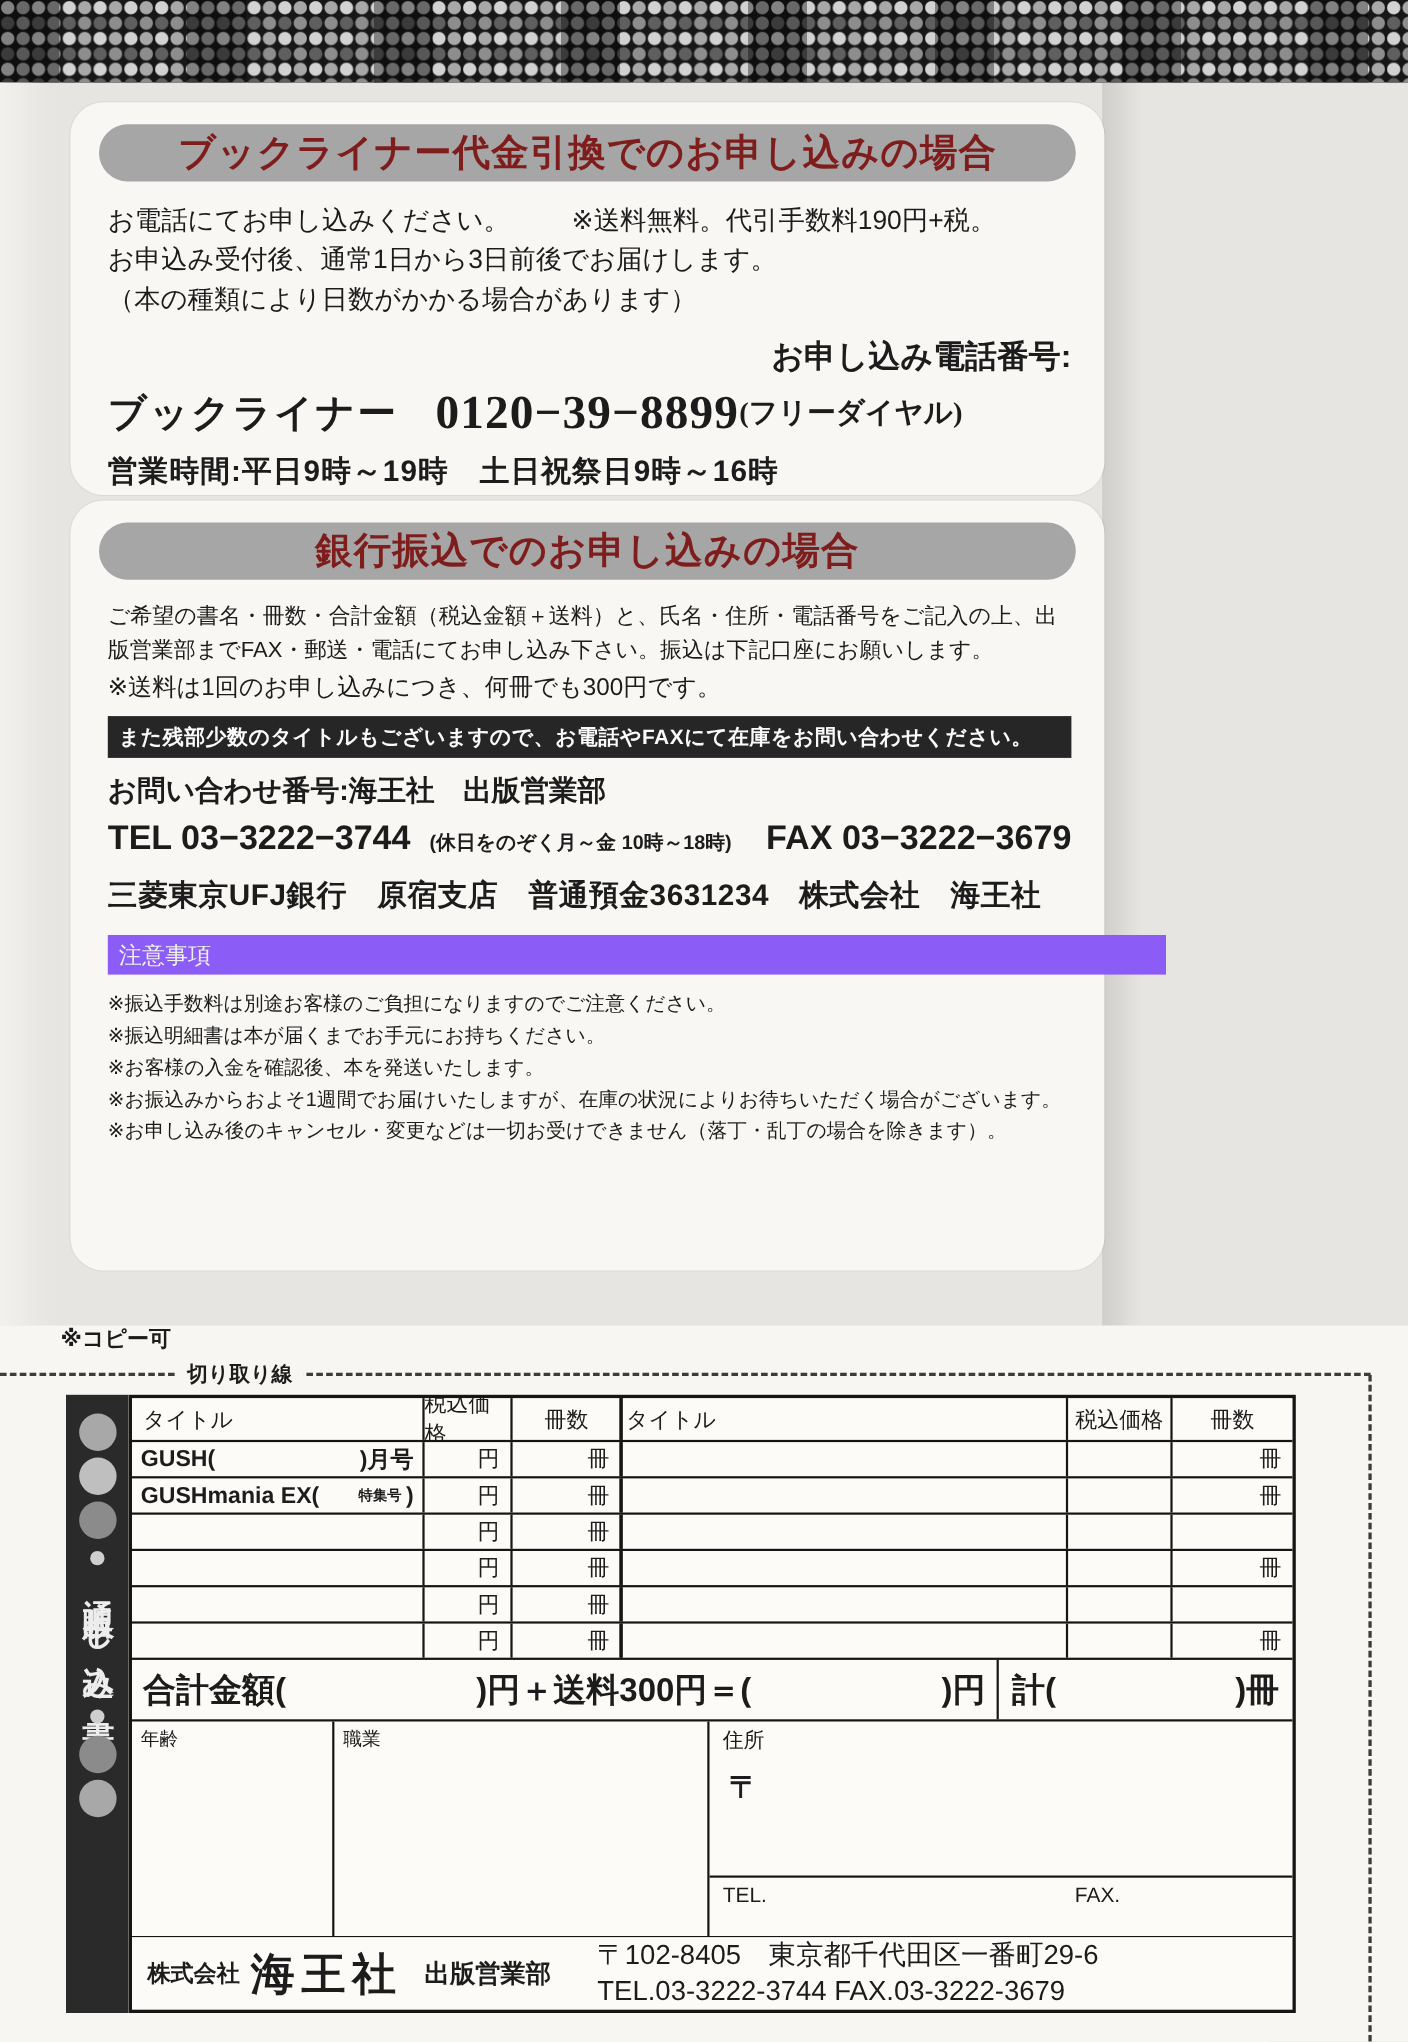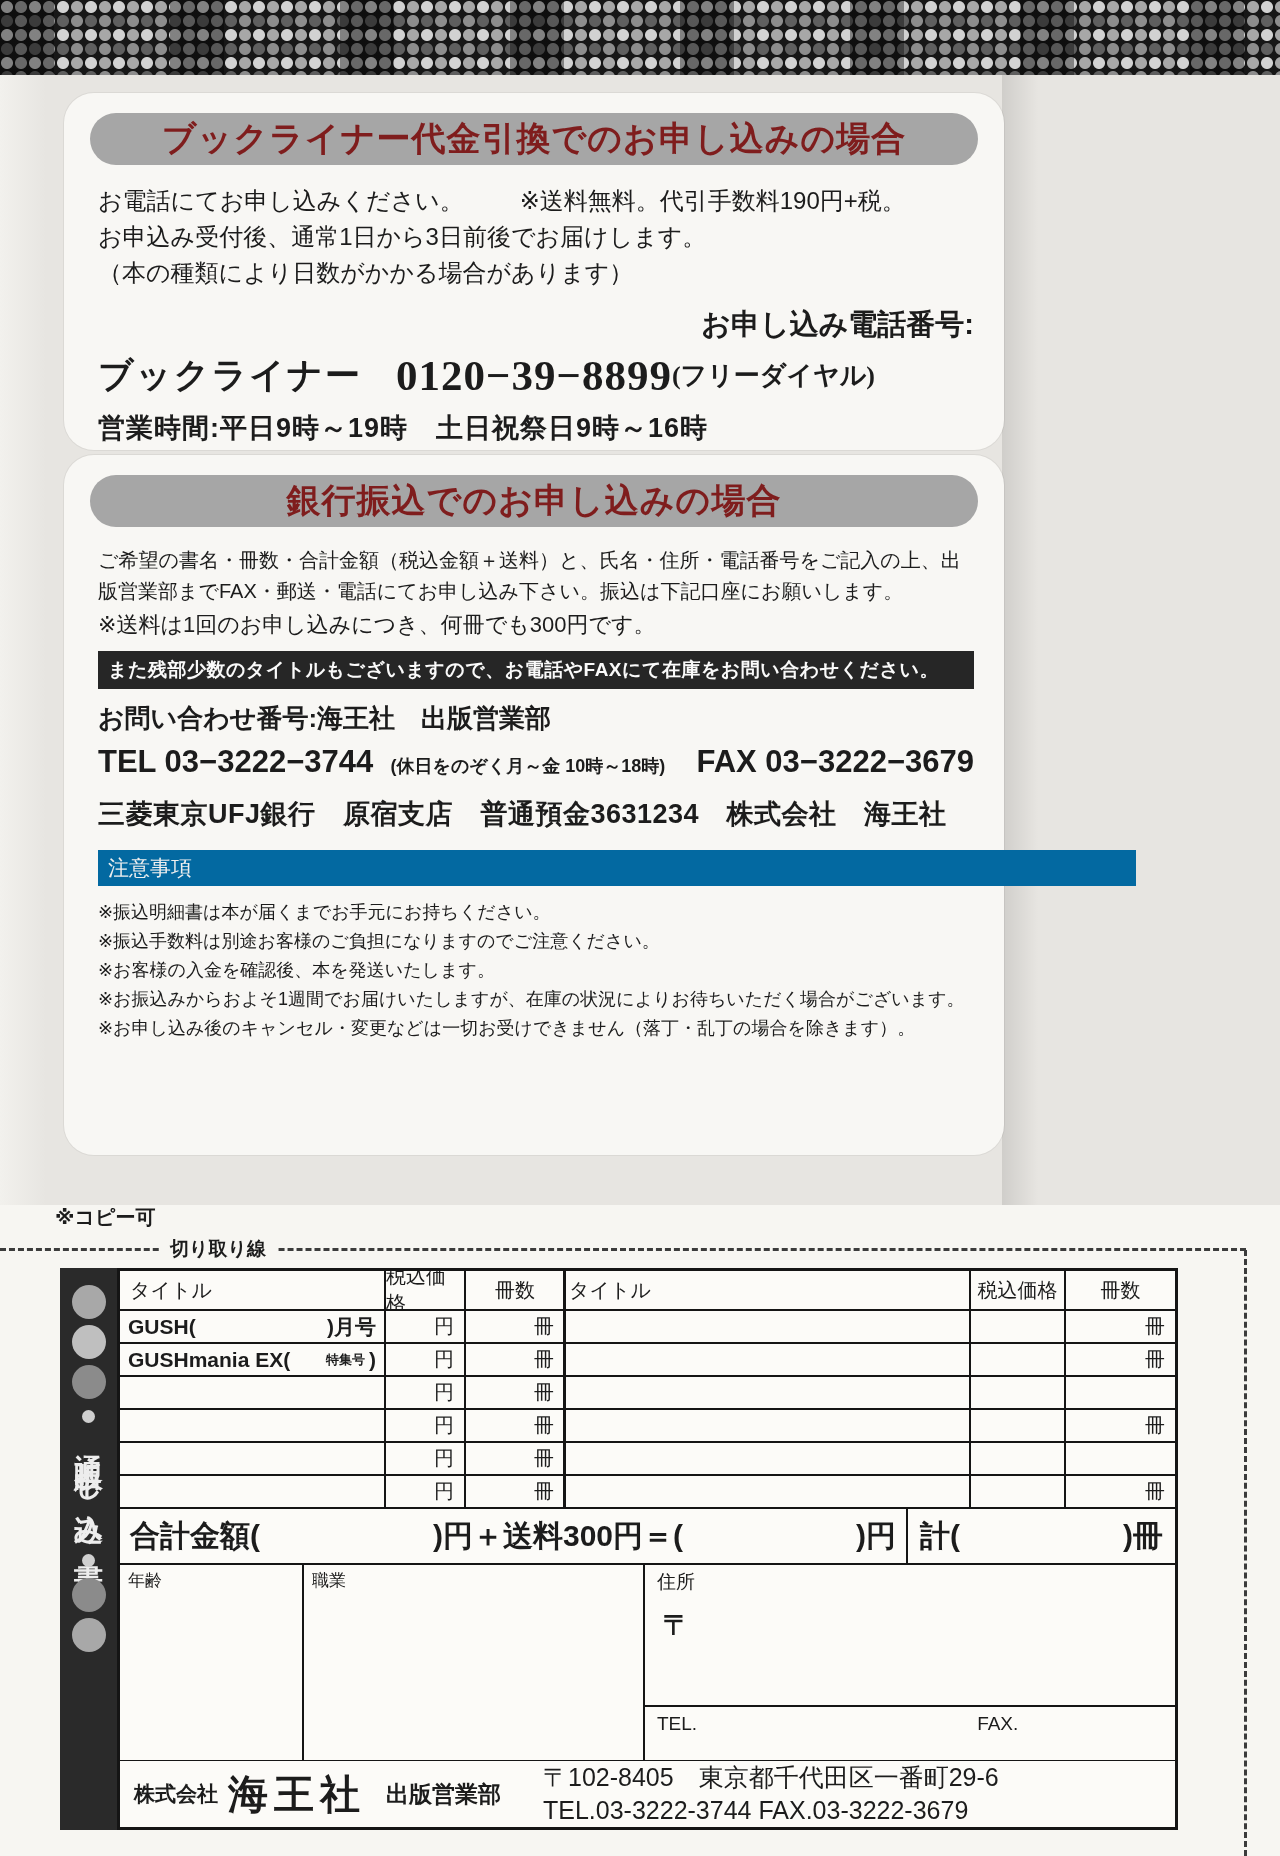--- a/index.html
+++ b/index.html
@@ -42,22 +42,22 @@
   .body1{font-size:20px;line-height:31px;font-weight:500;}
   .body2{font-size:22px;line-height:32px;font-weight:500;margin-top:2px;}
   .stockbar{margin-top:10px;background:#262626;color:#fafafa;font-size:19px;font-weight:bold;
             padding:6px 10px;letter-spacing:0.5px;}
   .contact-head{font-size:26px;font-weight:bold;margin-top:12px;}
   .telline{display:flex;align-items:baseline;margin-top:8px;font-weight:bold;justify-content:space-between;}
   .tel-big{font-size:31px;}
   .tel-small{font-size:18px;margin:0 10px;}
   .fax-big{font-size:31px;margin-left:14px;}
   .bankline{font-size:27px;font-weight:bold;margin-top:16px;letter-spacing:0.5px;}
-  .notesbar{margin-top:18px;background:#0369a1;color:#efefef;font-size:21px;
-            padding:4px 10px;width:1038px;box-sizing:border-box;}
+  .notesbar{margin-top:18px;background:#8b5cf6;color:#efefef;font-size:21px;
+            padding:4px 10px;width:962px;box-sizing:border-box;}
   .notes{margin-top:12px;font-size:18px;line-height:29px;font-weight:500;}
   
   .copy-ok{position:absolute;left:55px;top:1204px;font-size:20px;font-weight:bold;}
   .cutline{position:absolute;left:0;top:1248px;width:1246px;border-top:3px dashed #3c3c3c;}
   .cut-label{position:absolute;left:160px;top:-15px;background:#f7f6f2;padding:0 10px;
              font-size:19px;font-weight:bold;}
   .cutline-v{position:absolute;left:1244px;top:1250px;height:606px;border-left:3px dashed #3c3c3c;}
   
   .form-area{position:absolute;left:60px;top:1268px;display:flex;}
   .strip{width:57px;height:562px;background:#2a2a2a;display:flex;flex-direction:column;
@@ -147,22 +147,22 @@
       <div class="stockbar">また残部少数のタイトルもございますので、お電話やFAXにて在庫をお問い合わせください。</div>
       <div class="contact-head">お問い合わせ番号:海王社　出版営業部</div>
       <div class="telline">
         <span class="tel-big">TEL 03−3222−3744</span>
         <span class="tel-small">(休日をのぞく月～金 10時～18時)</span>
         <span class="fax-big">FAX 03−3222−3679</span>
       </div>
       <div class="bankline">三菱東京UFJ銀行　原宿支店　普通預金3631234　株式会社　海王社</div>
       <div class="notesbar">注意事項</div>
       <div class="notes">
+        <div>※振込手数料は別途お客様のご負担になりますのでご注意ください。</div>
         <div>※振込明細書は本が届くまでお手元にお持ちください。</div>
-        <div>※振込手数料は別途お客様のご負担になりますのでご注意ください。</div>
         <div>※お客様の入金を確認後、本を発送いたします。</div>
         <div>※お振込みからおよそ1週間でお届けいたしますが、在庫の状況によりお待ちいただく場合がございます。</div>
         <div>※お申し込み後のキャンセル・変更などは一切お受けできません（落丁・乱丁の場合を除きます）。</div>
       </div>
     </div>
   </div>
 
   <div class="copy-ok">※コピー可</div>
   <div class="cutline">
     <span class="cut-label">切り取り線</span>

